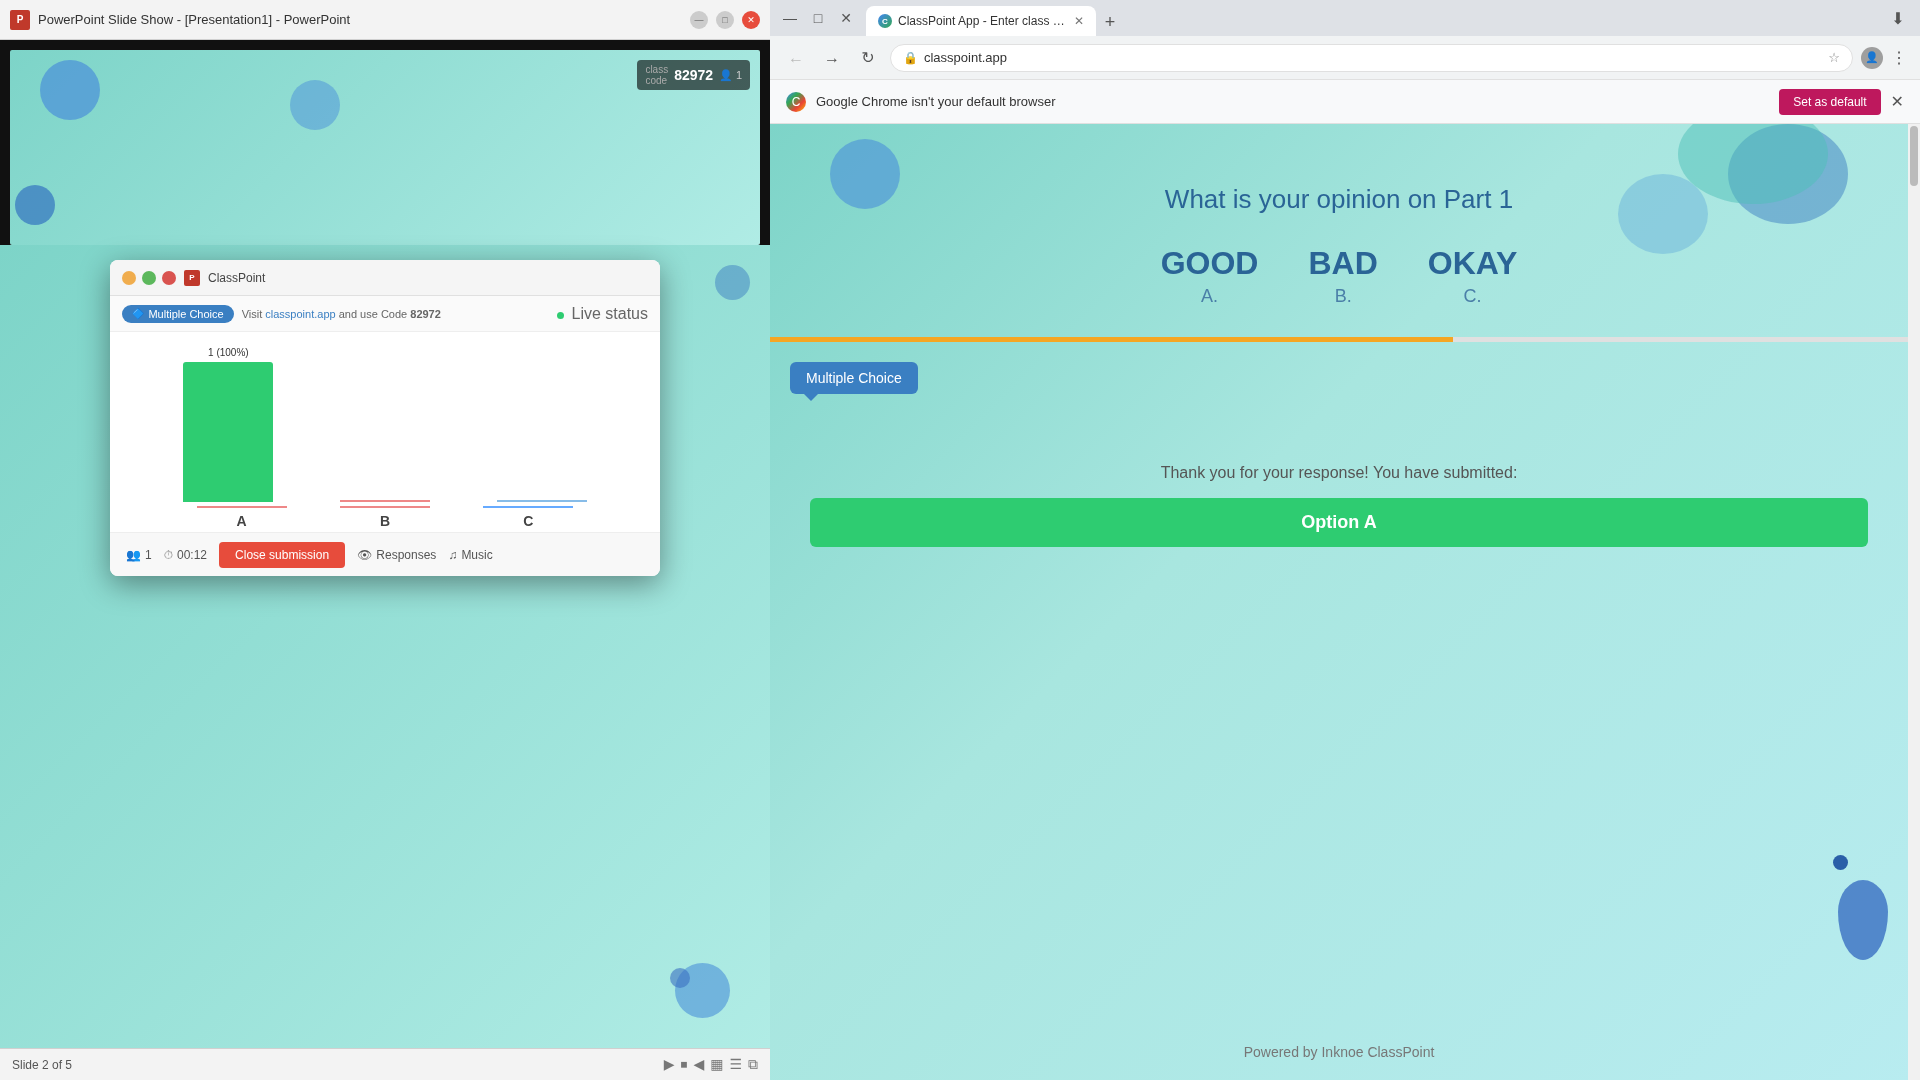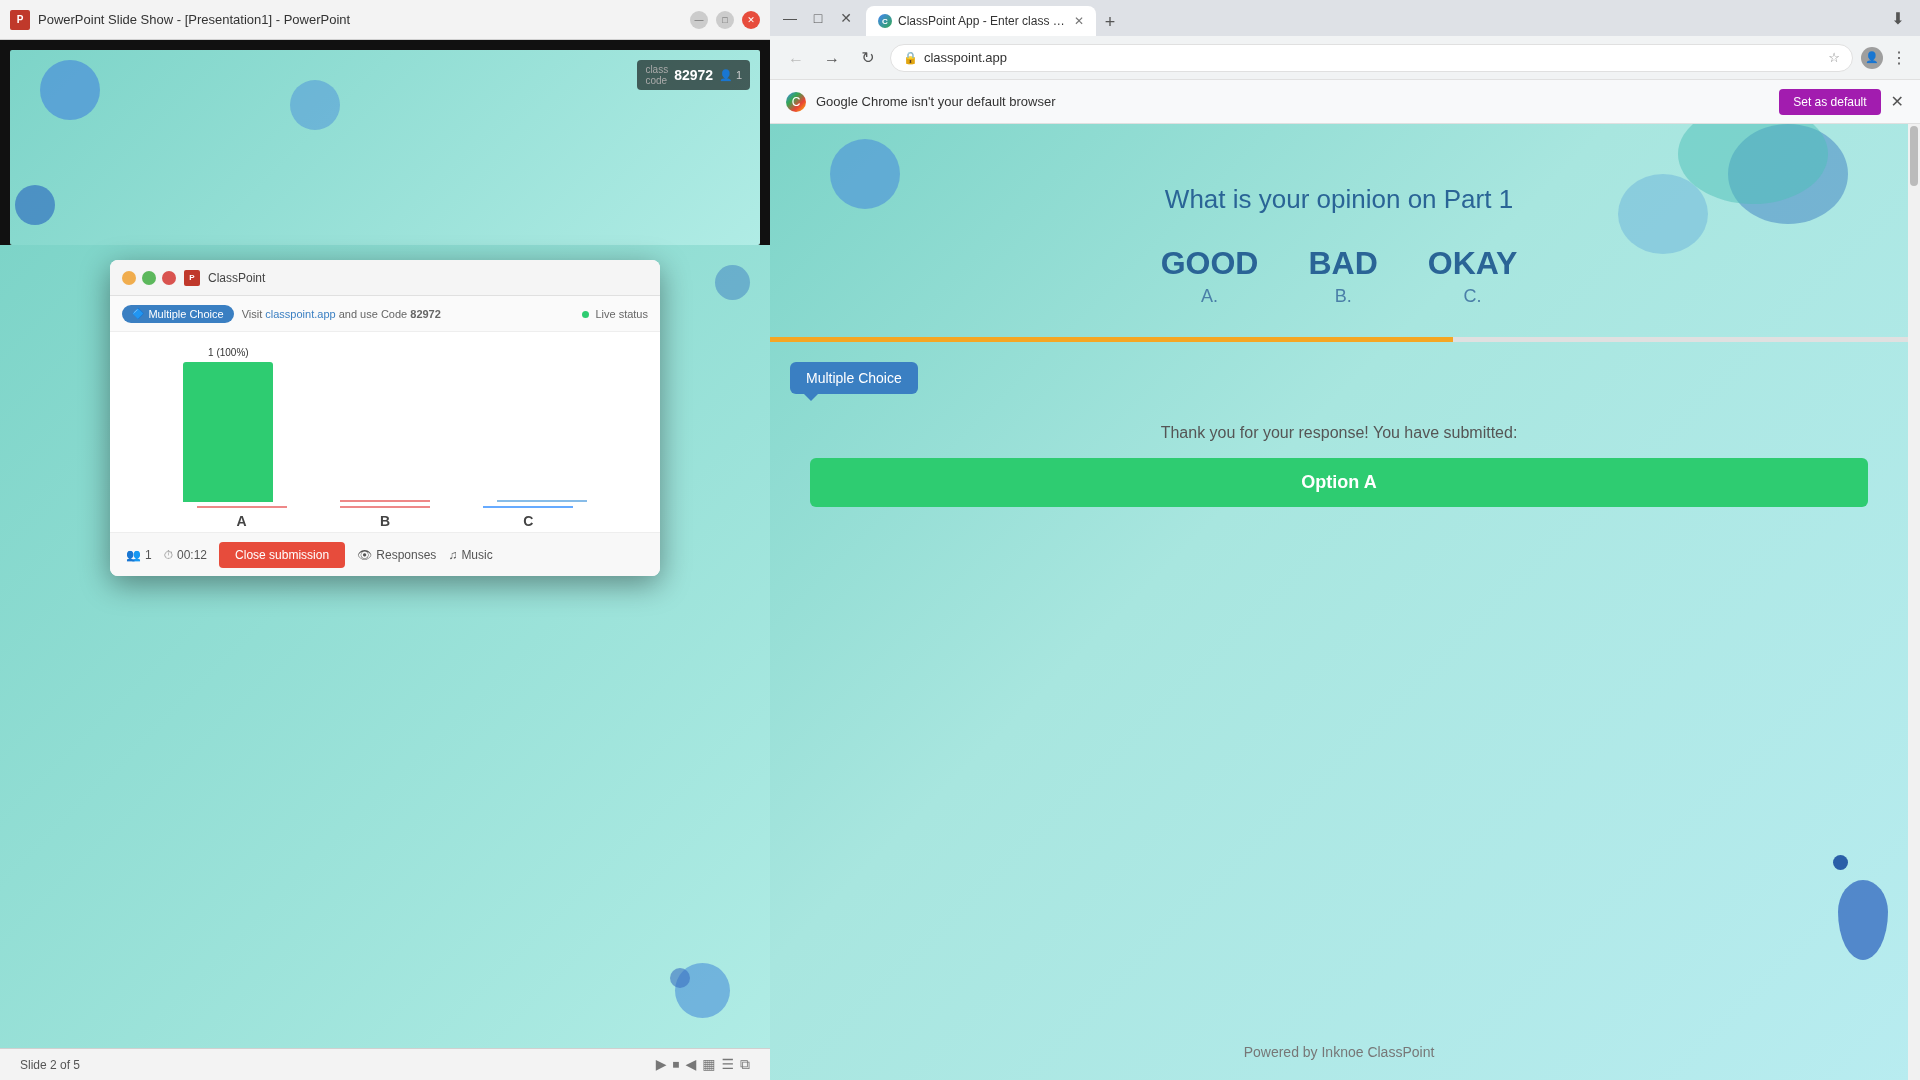--- a/index.html
+++ b/index.html
@@ -121,21 +121,21 @@
       color: white;
       padding: 3px 10px;
       border-radius: 12px;
       font-size: 11px;
       display: flex;
       align-items: center;
       gap: 4px;
     }
     .modal-visit-text { font-size: 11px; color: #666; }
     .modal-visit-text a { color: #3a7fc2; text-decoration: none; }
-    .modal-live { font-size: 11px; color: #666; margin-left: auto; }
+    .modal-live { font-size: 16px; color: #666; margin-left: auto; }
     .live-dot { display: inline-block; width: 7px; height: 7px; background: #2ecc71; border-radius: 50%; margin-right: 3px; }
 
     .modal-chart-area {
       padding: 15px 20px;
       height: 200px;
       position: relative;
     }
 
     .modal-footer {
       height: 44px;
@@ -183,21 +183,21 @@
     .slide-circle-4 { position: absolute; bottom: 30px; right: 40px; width: 55px; height: 55px; border-radius: 50%; background: #4a90d9; opacity: 0.6; }
     .slide-circle-5 { position: absolute; top: 20px; right: 20px; width: 35px; height: 35px; border-radius: 50%; background: #3d7fc2; opacity: 0.5; }
 
     
     .ppt-statusbar {
       height: 32px;
       background: #f3f3f3;
       border-top: 1px solid #d0d0d0;
       display: flex;
       align-items: center;
-      padding: 0 20px;
+      padding: 0 12px;
       gap: 8px;
     }
     .slide-num { font-size: 12px; color: #555; }
     .statusbar-icons { margin-left: auto; display: flex; gap: 6px; }
     .status-icon { font-size: 14px; color: #777; cursor: pointer; }
 
     
     .chrome-window {
       flex: 1;
       height: 1080px;
@@ -271,21 +271,21 @@
       border-bottom: 1px solid #e0e0e0;
       display: flex;
       align-items: center;
       padding: 0 16px;
       gap: 10px;
       font-size: 13px;
     }
     .notif-chrome-icon { width: 20px; height: 20px; border-radius: 50%; background: #4285f4; display: flex; align-items: center; justify-content: center; color: white; font-size: 10px; }
     .notif-text { flex: 1; color: #333; }
     .set-default-btn {
-      background: #a21caf;
+      background: #be185d;
       color: white;
       border: none;
       padding: 6px 14px;
       border-radius: 4px;
       font-size: 12px;
       cursor: pointer;
     }
     .notif-close { background: none; border: none; cursor: pointer; color: #555; font-size: 16px; }
 
     
@@ -635,21 +635,21 @@
       </div>
 
       <div style="position:relative; margin-top:20px; margin-left:20px; display:inline-block;">
         <div style="background:#3a7fc2; color:white; padding:8px 16px; border-radius:6px; font-size:14px; font-weight:500; display:inline-block; position:relative;">
           <span>Multiple Choice</span>
           <div style="position:absolute; bottom:-7px; left:14px; width:0; height:0; border-left:7px solid transparent; border-right:7px solid transparent; border-top:7px solid #3a7fc2;"></div>
         </div>
       </div>
 
       <div style="margin-top:30px; padding: 0 40px; text-align:center;">
-        <p style="font-size:16px; color:#555; margin-bottom:16px;">Thank you for your response! You have submitted:</p>
+        <p style="font-size:16px; color:#555; margin-bottom:16px;margin-top:40px;">Thank you for your response! You have submitted:</p>
         <button class="option-a-btn">Option A</button>
       </div>
 
       <div class="blue-circle-br"></div>
       <div class="blue-dot-br"></div>
 
       <div style="position:absolute; bottom:20px; left:0; right:0; text-align:center; font-size:14px; color:#777;">
         <span>Powered by Inknoe ClassPoint</span>
       </div>
     </div>

